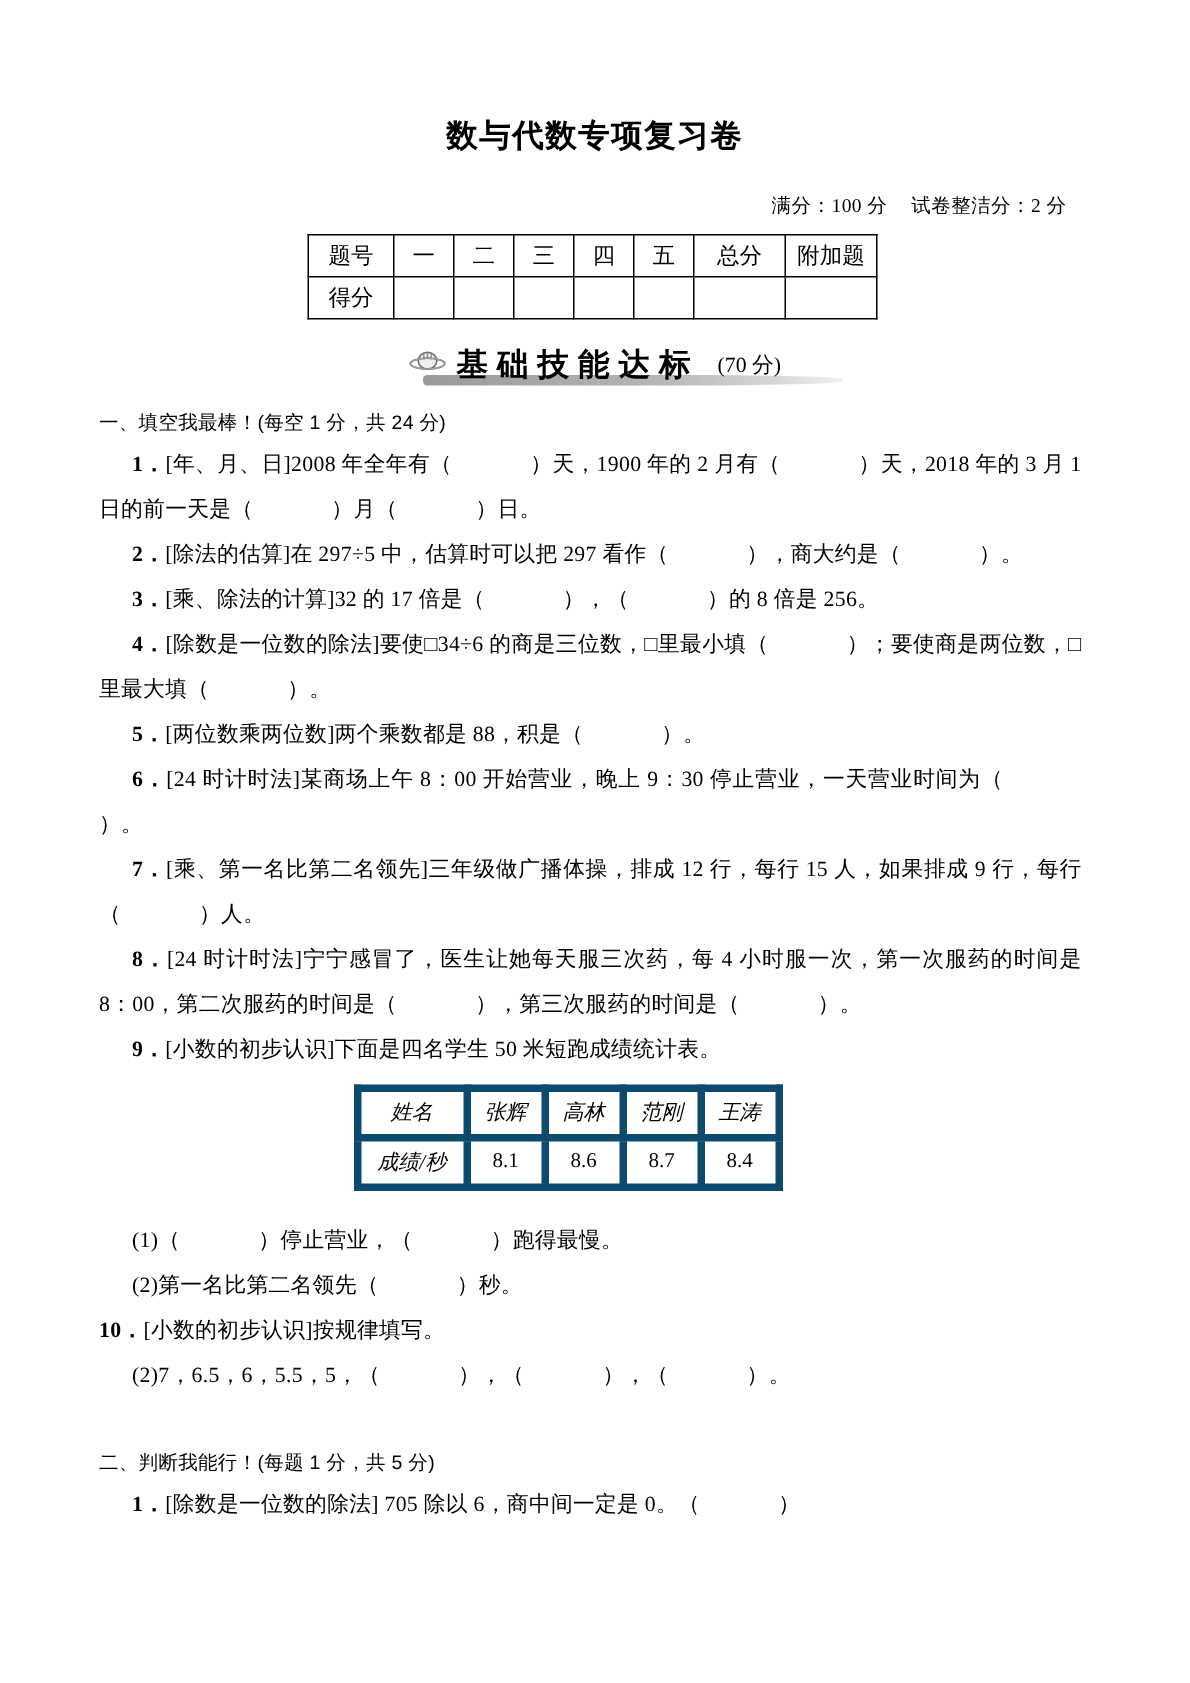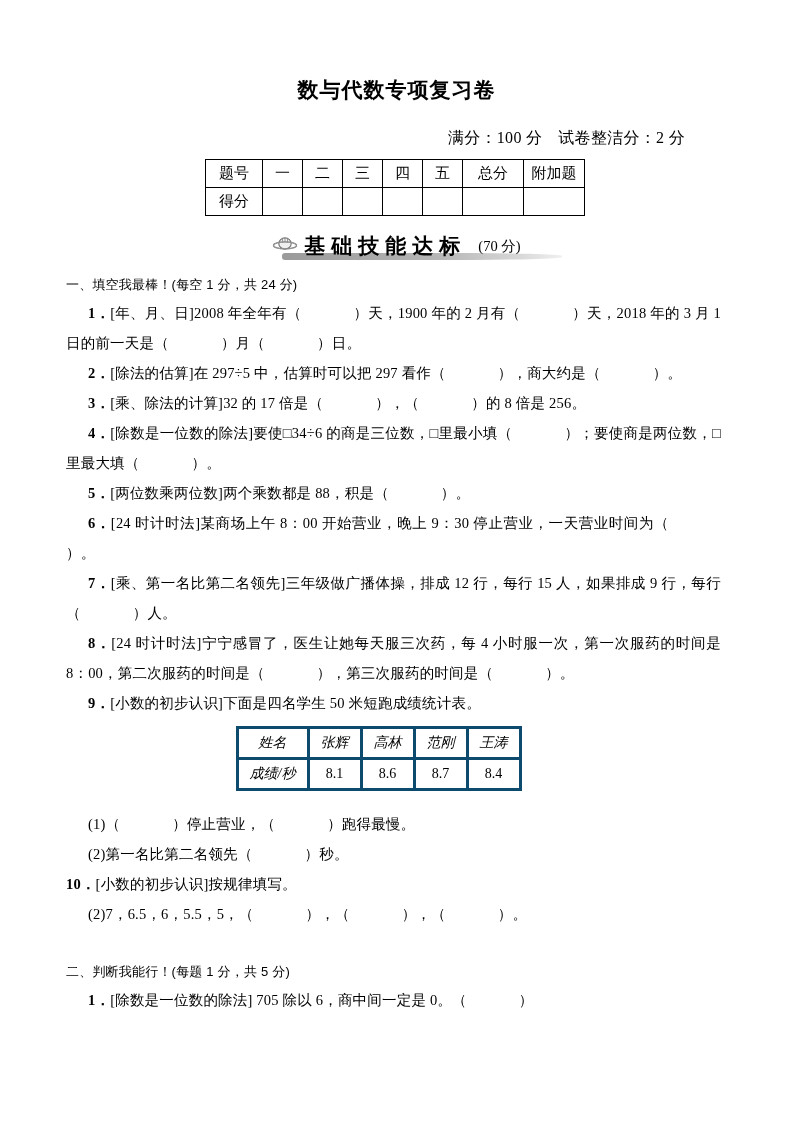--- a/index.html
+++ b/index.html
@@ -29,22 +29,22 @@
     font-size: 21px;
     font-weight: bold;
     letter-spacing: 1px;
     margin: 0;
     padding-top: 76px;
     font-family: "Liberation Serif", "DejaVu Serif", serif;
   }
 
   .score-line {
     text-align: right;
-    font-size: 16px;
-    padding-right: 108px;
+    font-size: 13px;
+    padding-right: 82px;
     padding-top: 24px;
     letter-spacing: 0.3px;
   }
   .score-line .gap { display: inline-block; width: 16px; }
 
   
   .score-table-wrap {
     margin-top: 10px;
     display: flex;
     justify-content: center;
@@ -153,21 +153,21 @@
     margin: 8px 0 6px 0;
     padding-right: 30px;
   }
   table.data-table {
     border-collapse: collapse;
     table-layout: fixed;
     width: 286px;
     font-family: "Liberation Serif", "DejaVu Serif", serif;
   }
   table.data-table td {
-    border: 3px solid #0c4a6e;
+    border: 5px solid #0c4a6e;
     height: 26px;
     text-align: center;
     vertical-align: middle;
     font-size: 14px;
   }
   table.data-table td.head-cell { width: 66px; font-style: italic; }
   table.data-table td.name-cell { font-style: italic; }
   .spacer-12 { height: 12px; }
   .spacer-20 { height: 20px; }
 </style>

